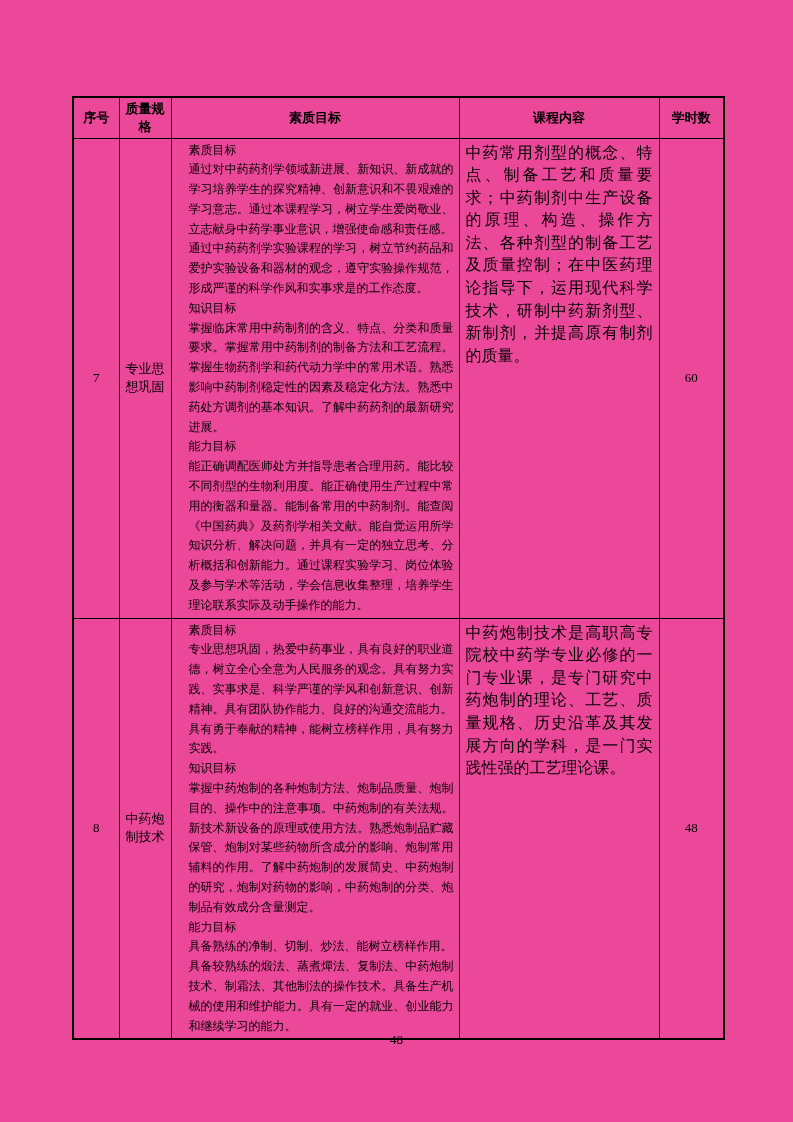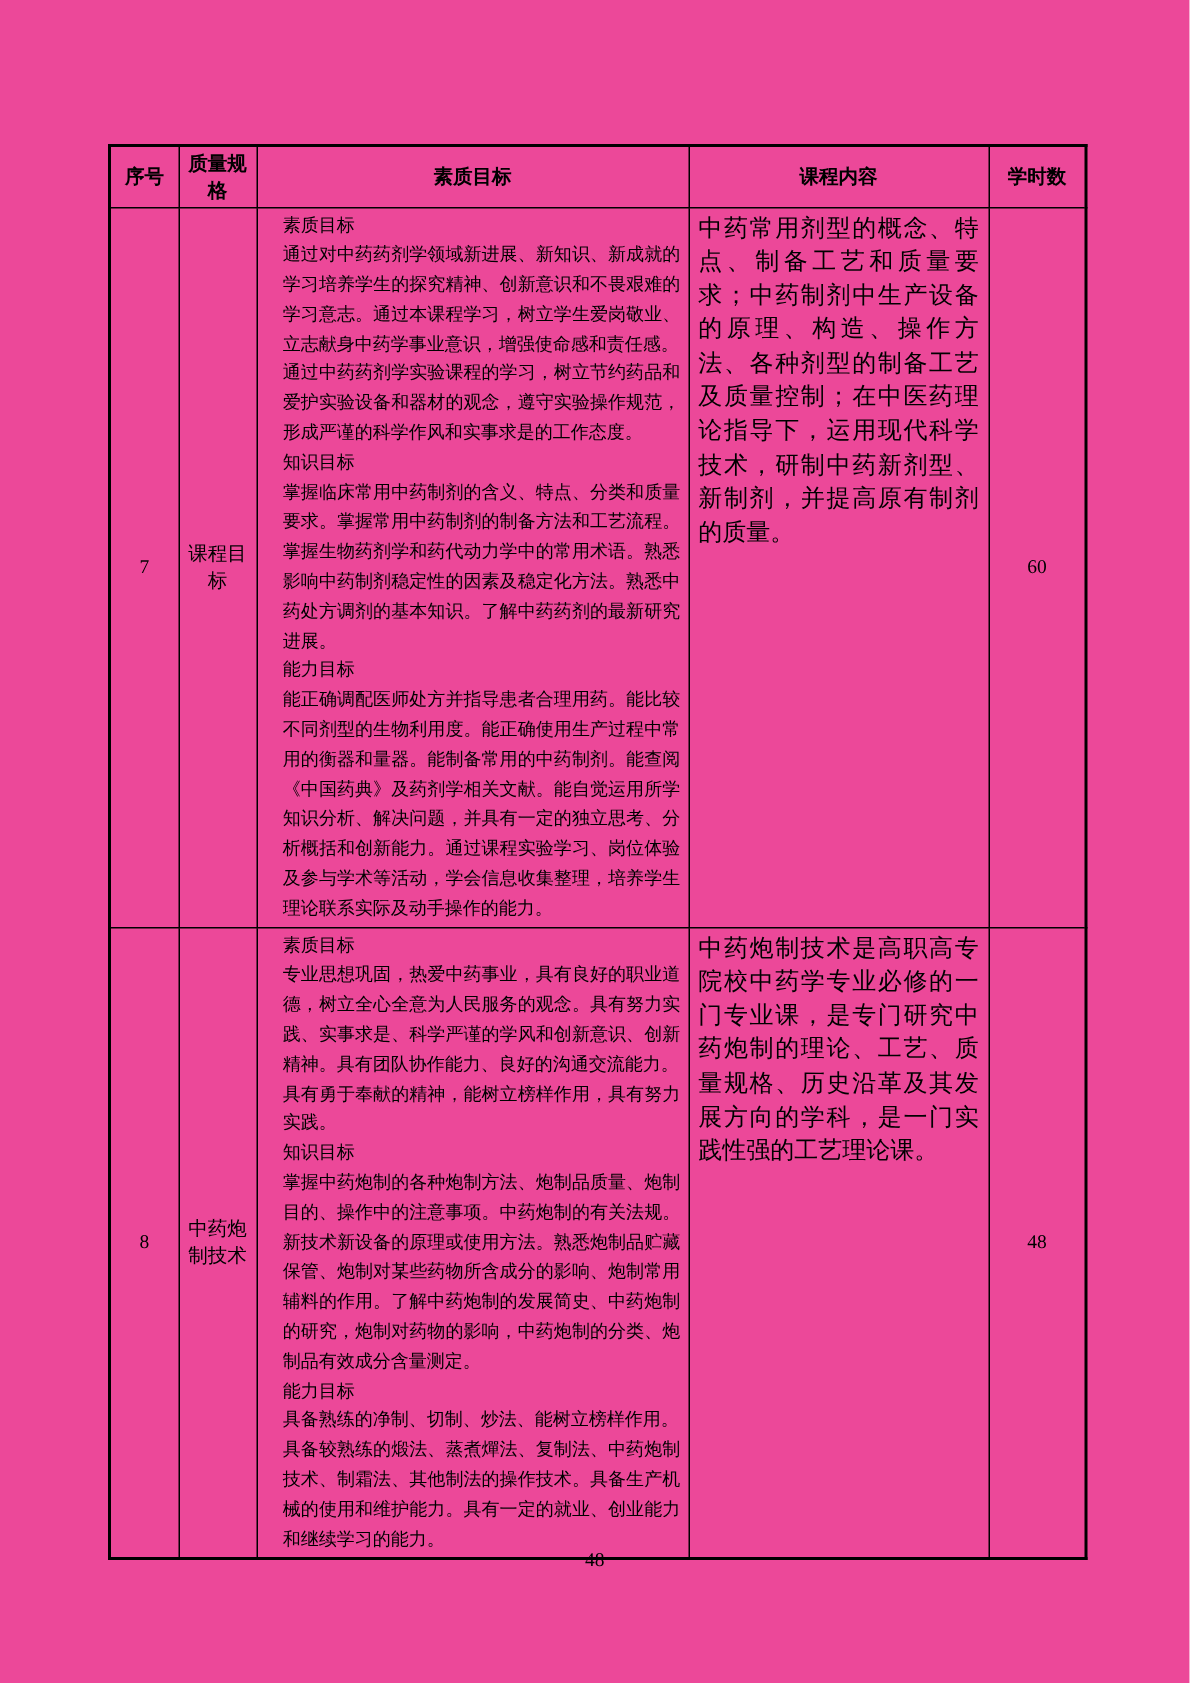--- a/index.html
+++ b/index.html
@@ -100,21 +100,21 @@
         <th>序号</th>
         <th>质量规格</th>
         <th>素质目标</th>
         <th>课程内容</th>
         <th>学时数</th>
       </tr>
     </thead>
     <tbody>
       <tr class="row-7">
         <td class="cell-center">7</td>
-        <td class="cell-center">课程目标</td>
+        <td class="cell-center">专业思想巩固</td>
         <td class="cell-goal">
           <p>素质目标</p>
           <p>通过对中药药剂学领域新进展、新知识、新成就的学习培养学生的探究精神、创新意识和不畏艰难的学习意志。通过本课程学习，树立学生爱岗敬业、立志献身中药学事业意识，增强使命感和责任感。</p>
           <p>通过中药药剂学实验课程的学习，树立节约药品和爱护实验设备和器材的观念，遵守实验操作规范，形成严谨的科学作风和实事求是的工作态度。</p>
           <p>知识目标</p>
           <p>掌握临床常用中药制剂的含义、特点、分类和质量要求。掌握常用中药制剂的制备方法和工艺流程。掌握生物药剂学和药代动力学中的常用术语。熟悉影响中药制剂稳定性的因素及稳定化方法。熟悉中药处方调剂的基本知识。了解中药药剂的最新研究进展。</p>
           <p>能力目标</p>
           <p>能正确调配医师处方并指导患者合理用药。能比较不同剂型的生物利用度。能正确使用生产过程中常用的衡器和量器。能制备常用的中药制剂。能查阅《中国药典》及药剂学相关文献。能自觉运用所学知识分析、解决问题，并具有一定的独立思考、分析概括和创新能力。通过课程实验学习、岗位体验及参与学术等活动，学会信息收集整理，培养学生理论联系实际及动手操作的能力。</p>
         </td>
         <td class="cell-content">

